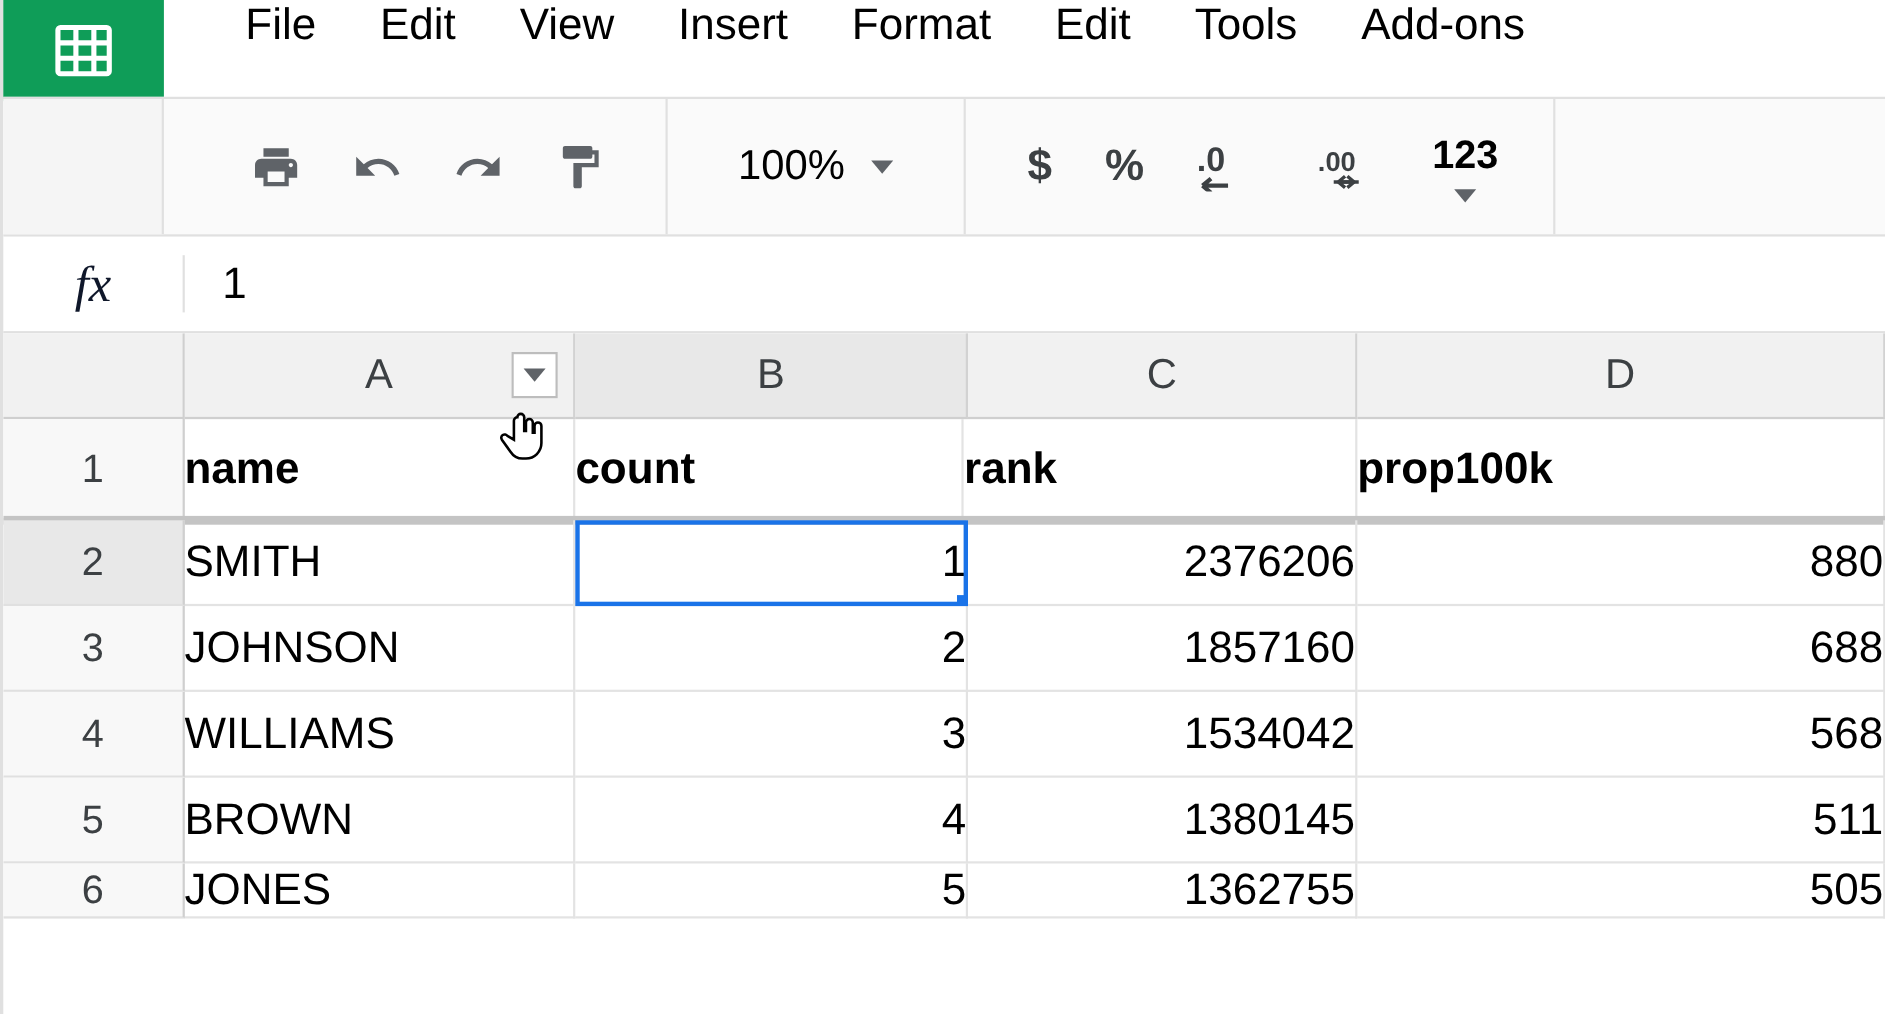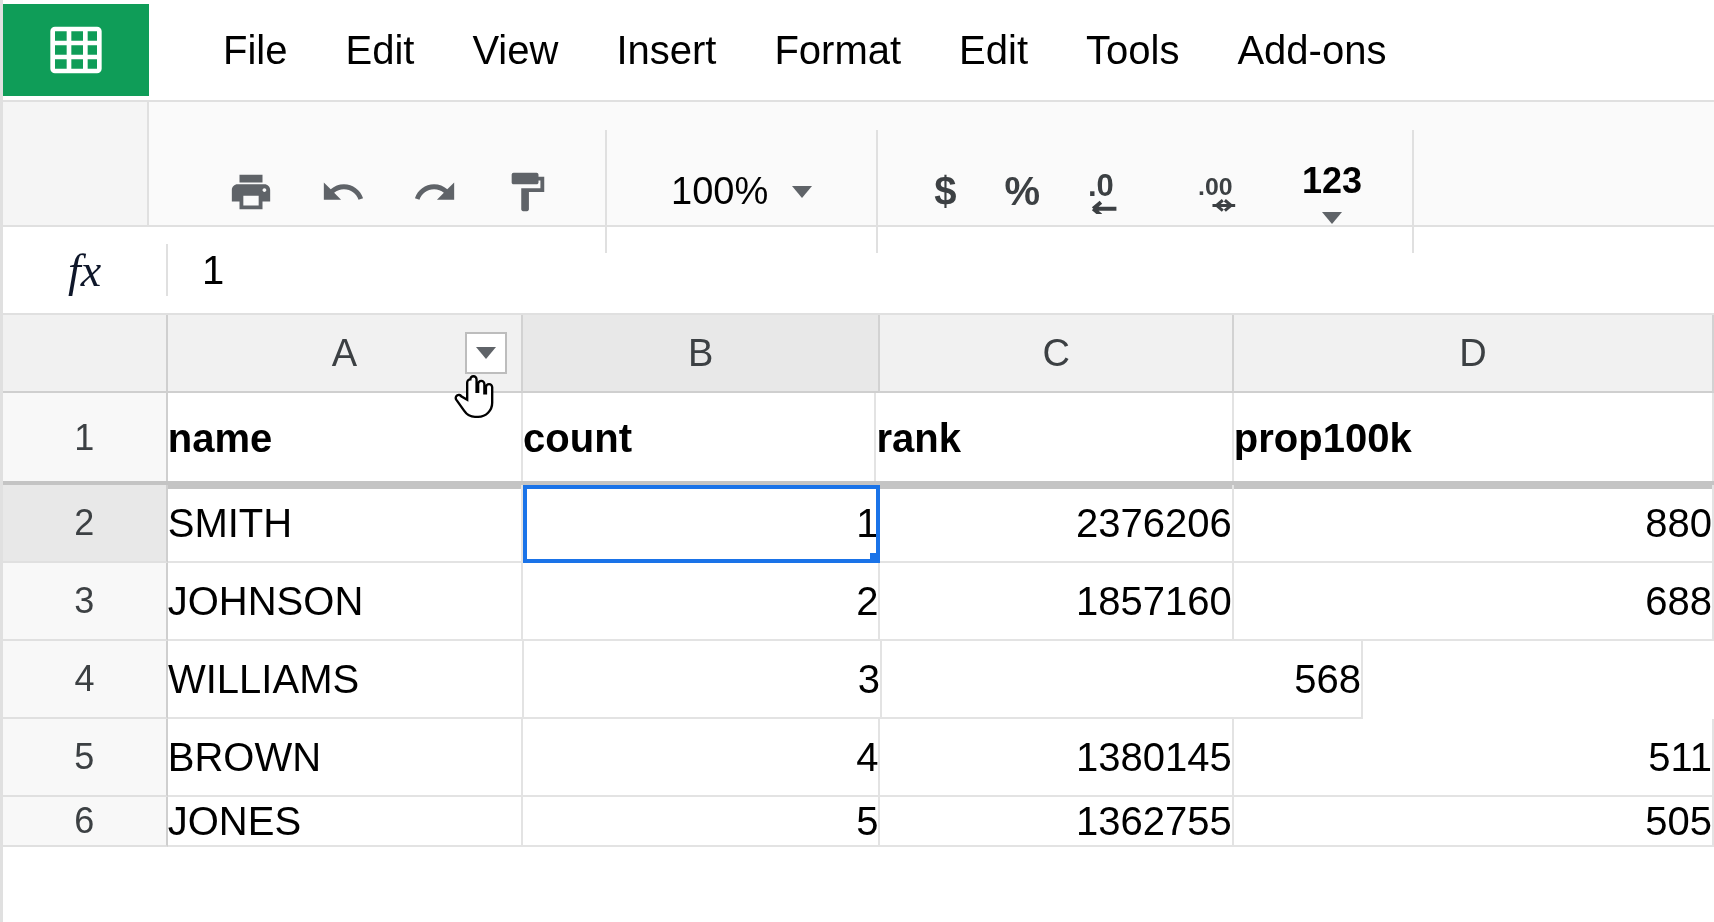--- a/index.html
+++ b/index.html
@@ -1,25 +1,25 @@
 <!DOCTYPE html>
 <html><head>
 <meta charset="utf-8">
 <style>
   * { box-sizing: border-box; margin: 0; padding: 0; }
   html, body { width: 1714px; height: 922px; font-family: Arial, Helvetica, sans-serif; background: #fff; overflow: hidden; color: #000; }
   .app { width: 100%; height: 100%; display: flex; flex-direction: column; border-left: 3px solid #e0e0e0; }
-  .topstrip { display: flex; align-items: center; height: 100px; border-radius: 25px; }
+  .topstrip { display: flex; align-items: flex-start; height: 88px; border-radius: 25px; }
   .logo-box { width: 146px; height: 92px; background: #0f9d58; display: flex; align-items: center; justify-content: center; }
   .logo-box svg { width: 76px; height: 56px; }
   .menubar { display: flex; align-items: center; gap: 58px; padding-left: 74px; font-size: 40px; }
   .menubar .menu-item { cursor: pointer; user-select: none; }
   .toolbar-wrap { height: 127px; border-top: 2px solid #e0e0e0; border-bottom: 2px solid #e0e0e0; background: #fafafa; display: flex; align-items: stretch; }
   .toolbar-left-spacer { width: 146px; height: 100%; background: #f5f5f5; border-right: 2px solid #e0e0e0; }
-  .toolbar { display: flex; align-items: center; padding-left: 74px; gap: 44px; height: 100%; margin-top: 28px; }
+  .toolbar { display: flex; align-items: center; padding-left: 74px; gap: 44px; height: 100%; }
   .toolbar .group { display: flex; align-items: center; gap: 36px; height: 100%; }
   .toolbar .divider { width: 2px; height: 100%; background: #e0e0e0; margin: 0 6px; }
   .tool-btn { width: 56px; height: 56px; display: flex; align-items: center; justify-content: center; cursor: pointer; color: #5f6368; }
   .tool-btn svg { width: 46px; height: 46px; }
   .zoom { display: flex; align-items: center; gap: 24px; font-size: 38px; cursor: pointer; padding: 0 14px; }
   .caret-down { width: 0; height: 0; border-left: 10px solid transparent; border-right: 10px solid transparent; border-top: 12px solid #5f6368; }
   .fmt-btn { font-size: 40px; font-weight: 600; color: #3c4043; cursor: pointer; padding: 0 6px; display:flex; align-items:center; }
   .fmt-dec svg { width:62px; height:44px; }
   .fmt-123 { display:flex; align-items:center; gap:10px; font-size:36px; font-weight:600;flex-direction:column;}
   .fx-bar { height: 88px; display: flex; align-items: center; border-bottom: 2px solid #e0e0e0; }
@@ -174,20 +174,21 @@
         <div class="row-h">3</div>
         <div class="cell col-a">JOHNSON</div>
         <div class="cell num col-b">2</div>
         <div class="cell num col-c">1857160</div>
         <div class="cell num col-d">688</div>
       </div>
       <div class="row">
         <div class="row-h">4</div>
         <div class="cell col-a">WILLIAMS</div>
         <div class="cell num col-b">3</div>
+        <div class="cell num col-c">1534042</div>
         <div class="cell num col-d">568</div>
       </div>
       <div class="row">
         <div class="row-h">5</div>
         <div class="cell col-a">BROWN</div>
         <div class="cell num col-b">4</div>
         <div class="cell num col-c">1380145</div>
         <div class="cell num col-d">511</div>
       </div>
       <div class="row" style="height:50px">

